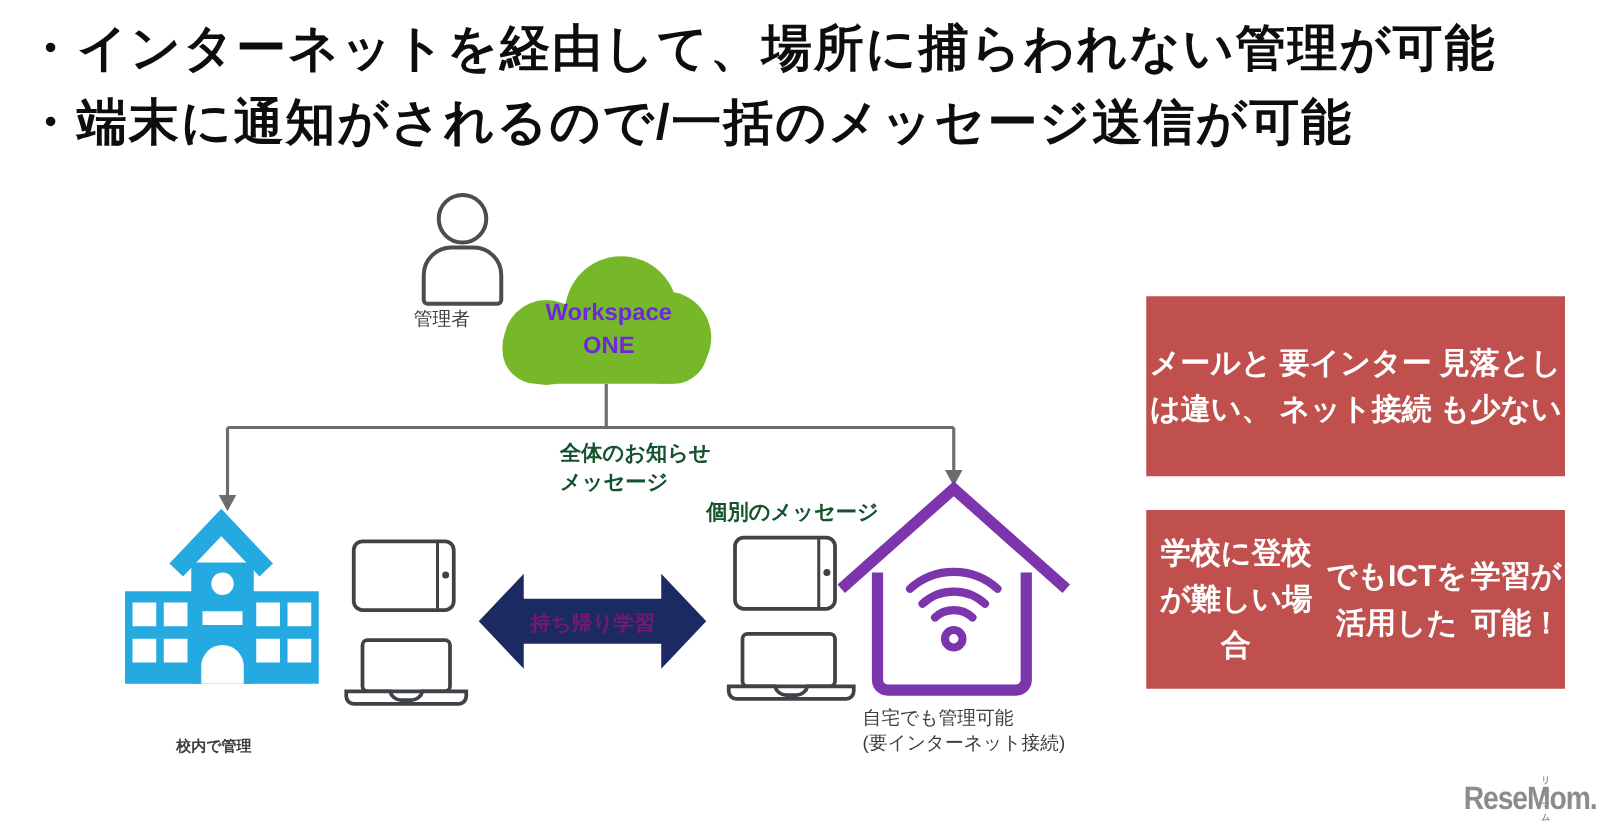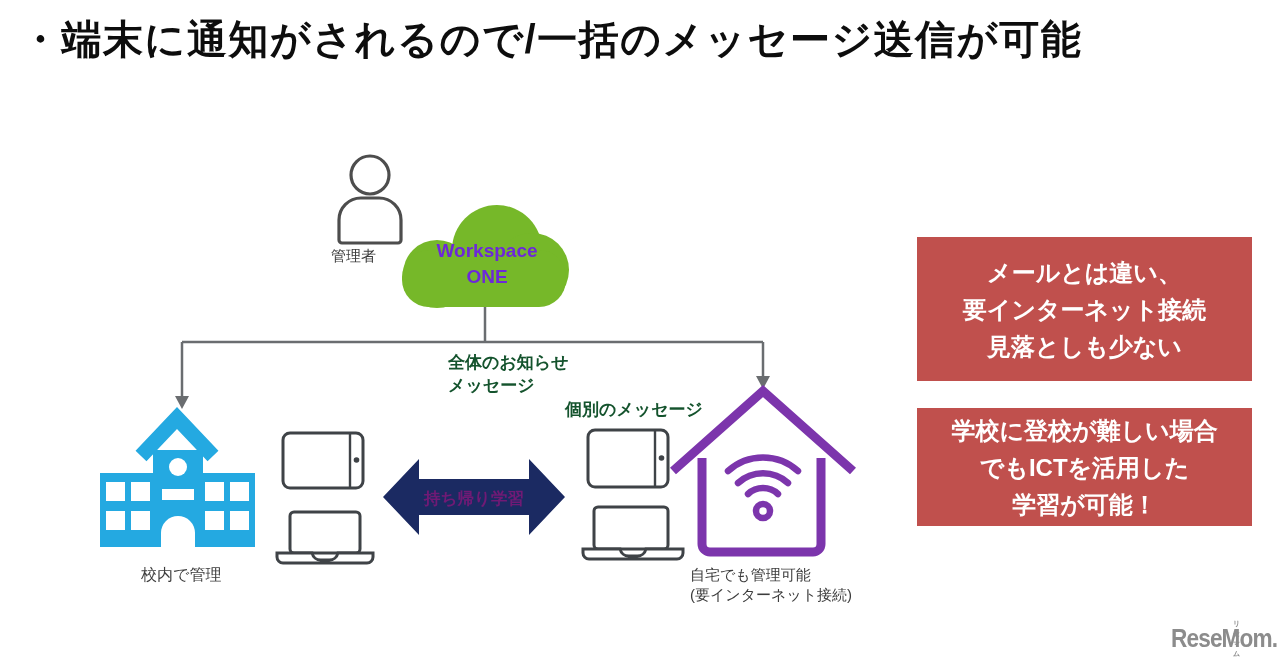--- a/index.html
+++ b/index.html
@@ -31,31 +31,32 @@
   .s-wifi{stroke:var(--house-purple);stroke-width:6.5;fill:none;stroke-linecap:round;}
   
   .lbl{color:var(--label-gray);font-size:15px;line-height:20px;}
   .lbl-bold{color:#14532d;font-weight:700;font-size:17px;line-height:23px;}
   .cloud-text{left:412px;top:238px;width:150px;text-align:center;color:#6d28d9;
               font-weight:700;font-size:19px;line-height:26px;}
   .arrow-text{left:409px;top:488px;width:130px;text-align:center;color:#701a75;
               font-weight:700;font-size:16.5px;}
   
   .callout{width:335px;height:144px;background:var(--callout-red);color:#ffffff;
-           display:flex;flex-direction:column;justify-content:center;align-items:center;
+           display:flex;flex-direction:row;justify-content:center;align-items:center;
            font-weight:800;font-size:24px;line-height:37px;text-align:center;}
   
   .logo-ruby{left:1233px;top:619px;font-size:7px;letter-spacing:1.5px;color:var(--logo-gray);font-weight:700;}
   .logo-text{left:1171px;top:623px;font-size:26px;font-weight:800;color:var(--logo-gray);
              letter-spacing:-1px;transform:scaleX(0.87);transform-origin:left center;}
 </style>
 </head>
 <body>
 
 <div class="abs bullets">
+  <div>・インターネットを経由して、場所に捕らわれない管理が可能</div>
   <div>・端末に通知がされるので/一括のメッセージ送信が可能</div>
 </div>
 
 <svg class="abs diagram" viewBox="0 0 1280 664">
 
   <g>
     <path class="s-line" d="M485,307 V342"></path>
     <path class="s-line" d="M182,342 H763"></path>
     <path class="s-line" d="M182,342 V397"></path>
     <path class="s-line" d="M763,342 V377"></path>
@@ -137,34 +138,34 @@
 
 <div class="abs lbl-bold" style="left:448px;top:351px;">
   <div>全体のお知らせ</div>
   <div>メッセージ</div>
 </div>
 
 <div class="abs lbl-bold" style="left:565px;top:398px;">個別のメッセージ</div>
 
 <div class="abs arrow-text">持ち帰り学習</div>
 
-<div class="abs lbl" style="left:141px;top:565px;font-size:16px;">校内で管理</div>
+<div class="abs lbl" style="left:141px;top:587px;font-size:12px;font-weight:bold;">校内で管理</div>
 
 <div class="abs lbl" style="left:690px;top:565px;">
   <div>自宅でも管理可能</div>
   <div>(要インターネット接続)</div>
 </div>
 
 <div class="abs callout" style="left:917px;top:237px;">
   <div>メールとは違い、</div>
   <div>要インターネット接続</div>
   <div>見落としも少ない</div>
 </div>
 
-<div class="abs callout" style="left:917px;top:408px;height:118px;">
+<div class="abs callout" style="left:917px;top:408px;height:143px;">
   <div>学校に登校が難しい場合</div>
   <div>でもICTを活用した</div>
   <div>学習が可能！</div>
 </div>
 
 <div class="abs">
   <div class="abs logo-ruby">リセマム</div>
   <div class="abs logo-text">ReseMom.</div>
 </div>
 

